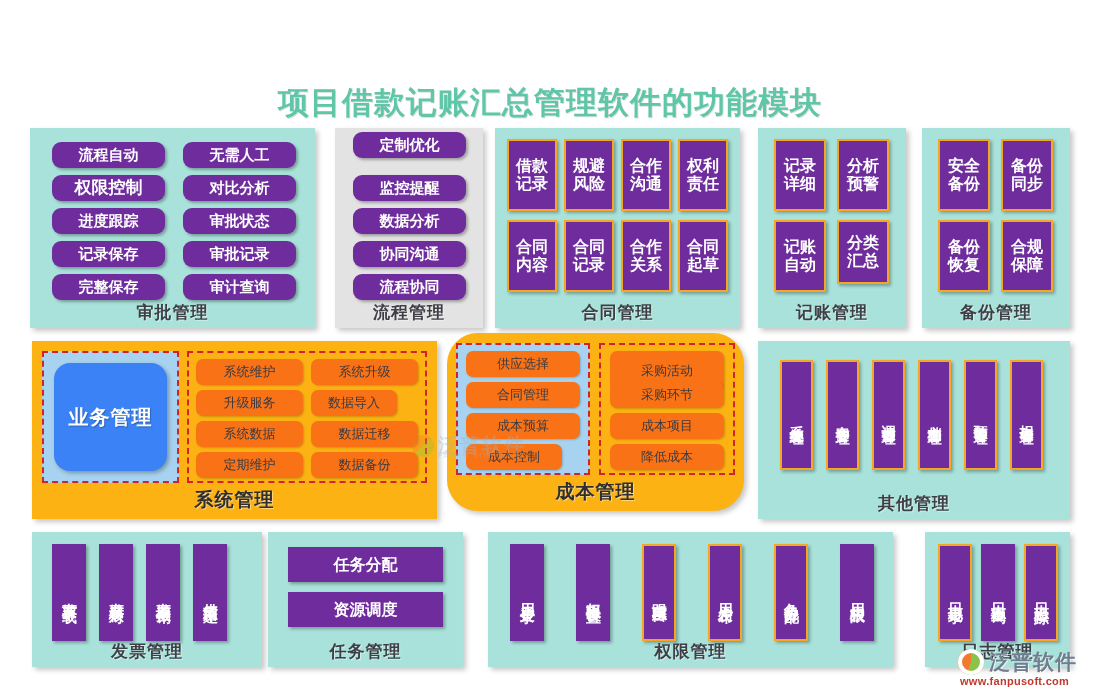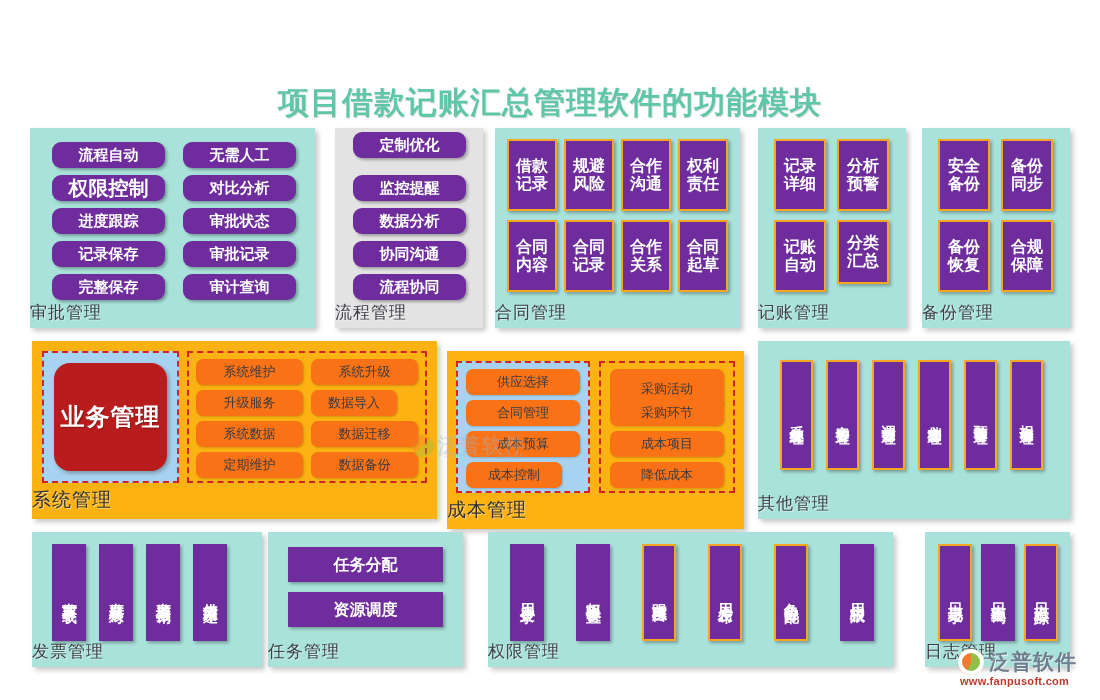--- a/index.html
+++ b/index.html
@@ -26,21 +26,22 @@
     position:absolute;
     box-sizing:border-box;
     box-shadow:3px 3px 5px rgba(0,0,0,.22);
   }
   .panel.teal{background:#A9E2DA;}
   .panel.gray{background:#E3E3E3;}
   .panel.orange{background:#FBB212;}
 
   .panel-title{
     position:absolute;left:0;bottom:4px;width:100%;
-    font-size:17px;font-weight:normal;color:#3E3E46;
+    text-align:center;
+    font-size:17px;font-weight:bold;color:#3E3E46;
     letter-spacing:1px;
     text-shadow:1px 1px 0 rgba(255,255,255,.45);
   }
   .panel.orange > .panel-title{
     font-size:19px;color:#2F2F33;bottom:6px;
   }
 
   
   .chip{
     position:absolute;box-sizing:border-box;
@@ -75,23 +76,23 @@
 
   
   .innerbox{
     position:absolute;box-sizing:border-box;
   }
   .innerbox.blue{background:#A8D3F0;}
   .innerbox.dashed{border:2px dashed #D2232A;}
 
   .bigchip{
     position:absolute;box-sizing:border-box;
-    background:#b91c1c;color:#fff;border-radius:16px;
+    background:#3b82f6;color:#fff;border-radius:16px;
     display:flex;align-items:center;justify-content:center;
-    font-size:24px;font-weight:bold;letter-spacing:1px;
+    font-size:20px;font-weight:bold;letter-spacing:1px;
     box-shadow:2px 2px 4px rgba(0,0,0,.3);
     text-shadow:1px 1px 1px rgba(0,0,0,.25);
   }
 
   
   #center-watermark{
     position:absolute;left:412px;top:432px;
     opacity:.35;pointer-events:none;
     display:flex;align-items:center;gap:4px;
   }
@@ -129,21 +130,21 @@
 </head>
 <body>
 
 <div id="stage">
 
   <div id="page-title">项目借款记账汇总管理软件的功能模块</div>
 
   <div class="panel teal" style="left:30px;top:128px;width:285px;height:200px;">
     <div class="chip rounded" style="left:22px;top:14px;width:113px;height:26px;font-size:15px;">流程自动</div>
     <div class="chip rounded" style="left:153px;top:14px;width:113px;height:26px;font-size:15px;">无需人工</div>
-    <div class="chip rounded" style="left:22px;top:47px;width:113px;height:26px;font-size:20px;">权限控制</div>
+    <div class="chip rounded" style="left:22px;top:47px;width:113px;height:26px;font-size:17px;">权限控制</div>
     <div class="chip rounded" style="left:153px;top:47px;width:113px;height:26px;font-size:15px;">对比分析</div>
     <div class="chip rounded" style="left:22px;top:80px;width:113px;height:26px;font-size:15px;">进度跟踪</div>
     <div class="chip rounded" style="left:153px;top:80px;width:113px;height:26px;font-size:15px;">审批状态</div>
     <div class="chip rounded" style="left:22px;top:113px;width:113px;height:26px;font-size:15px;">记录保存</div>
     <div class="chip rounded" style="left:153px;top:113px;width:113px;height:26px;font-size:15px;">审批记录</div>
     <div class="chip rounded" style="left:22px;top:146px;width:113px;height:26px;font-size:15px;">完整保存</div>
     <div class="chip rounded" style="left:153px;top:146px;width:113px;height:26px;font-size:15px;">审计查询</div>
     <div class="panel-title">审批管理</div>
   </div>
 
@@ -274,21 +275,21 @@
       <div class="pill" style="left:7px;top:37px;width:107px;height:26px;">升级服务</div>
       <div class="pill" style="left:122px;top:37px;width:86px;height:26px;">数据导入</div>
       <div class="pill" style="left:7px;top:68px;width:107px;height:26px;">系统数据</div>
       <div class="pill" style="left:122px;top:68px;width:107px;height:26px;">数据迁移</div>
       <div class="pill" style="left:7px;top:99px;width:107px;height:26px;">定期维护</div>
       <div class="pill" style="left:122px;top:99px;width:107px;height:26px;">数据备份</div>
     </div>
     <div class="panel-title">系统管理</div>
   </div>
 
-  <div class="panel orange" style="left:447px;top:351px;width:297px;height:178px;">
+  <div class="panel orange" style="left:447px;top:333px;width:297px;height:178px;border-radius:31px;">
     <div class="innerbox blue dashed" style="left:9px;top:10px;width:134px;height:132px;">
       <div class="pill" style="left:8px;top:6px;width:114px;height:26px;">供应选择</div>
       <div class="pill" style="left:8px;top:37px;width:114px;height:26px;">合同管理</div>
       <div class="pill" style="left:8px;top:68px;width:114px;height:26px;">成本预算</div>
       <div class="pill" style="left:8px;top:99px;width:96px;height:26px;">成本控制</div>
     </div>
     <div class="innerbox dashed" style="left:152px;top:10px;width:136px;height:132px;">
       <div class="pill" style="left:9px;top:6px;width:114px;height:40px;">采购活动</div>
       <div class="pill" style="left:9px;top:37px;width:114px;height:26px;">采购环节</div>
       <div class="pill" style="left:9px;top:68px;width:114px;height:26px;">成本项目</div>

